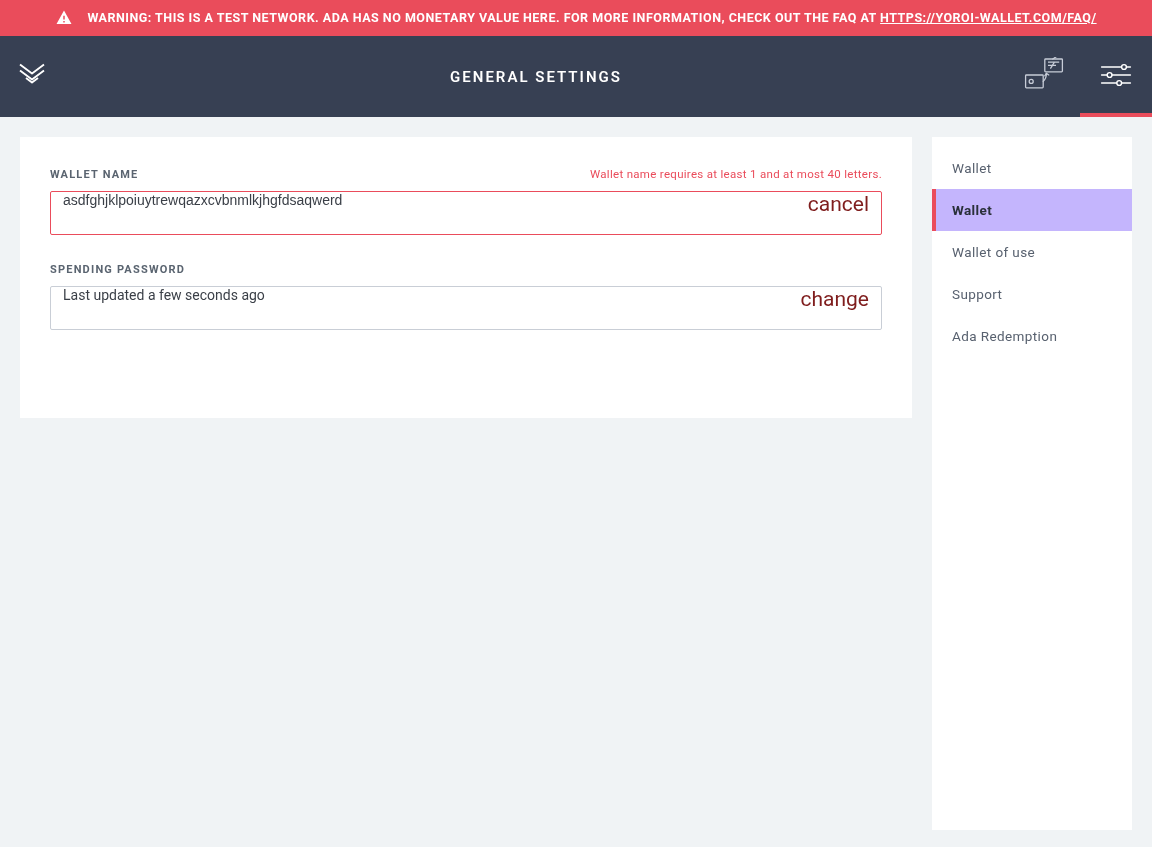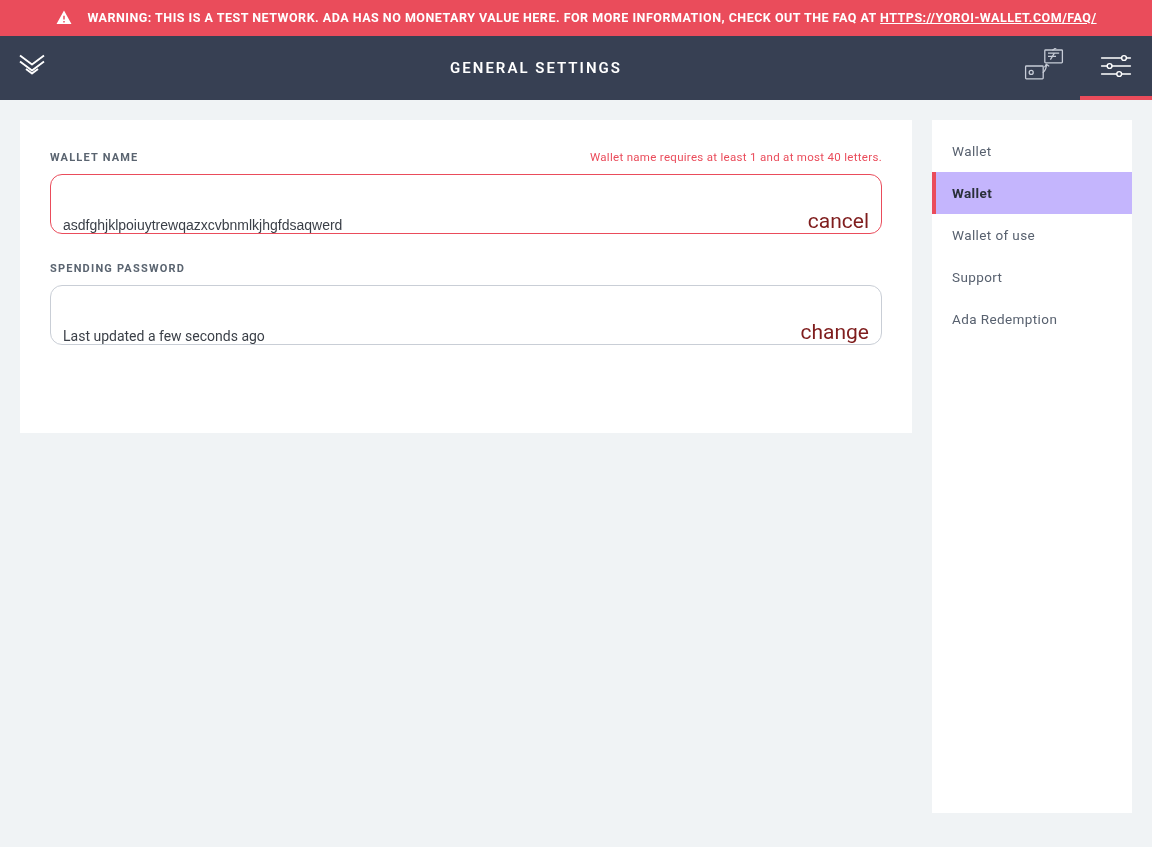--- a/index.html
+++ b/index.html
@@ -23,21 +23,21 @@
   .warning-banner .icon-wrap {
     margin-right: 14px;
     display: inline-flex;
   }
   .warning-banner .msg { line-height: 1.5; }
   .warning-banner a { color: #ffffff; text-decoration: underline; }
 
   
   .topnav {
     width: 100%;
-    height: 64px;
+    height: 81px;
     background: #374053;
     display: flex;
     align-items: stretch;
     position: relative;
   }
   .topnav .logo-slot {
     width: 64px;
     display: flex;
     align-items: center;
     justify-content: center;
@@ -109,24 +109,24 @@
     color: #5a6470;
     text-transform: uppercase;
   }
   .field-error {
     font-size: 11.5px;
     color: #ea4c5b;
     letter-spacing: 0.3px;
   }
   .field-box {
     border: 1px solid #ea4c5b;
-    border-radius: 12px;
-    height: 60px;
-    display: flex;
-    align-items: flex-end;
+    border-radius: 2px;
+    height: 44px;
+    display: flex;
+    align-items: flex-start;
     padding: 0 12px;
     background: #ffffff;
   }
   .field-box.neutral { border-color: #c9ced6; }
   .field-box input {
     flex: 1;
     border: none;
     outline: none;
     font-size: 14px;
     color: #3a3f47;

